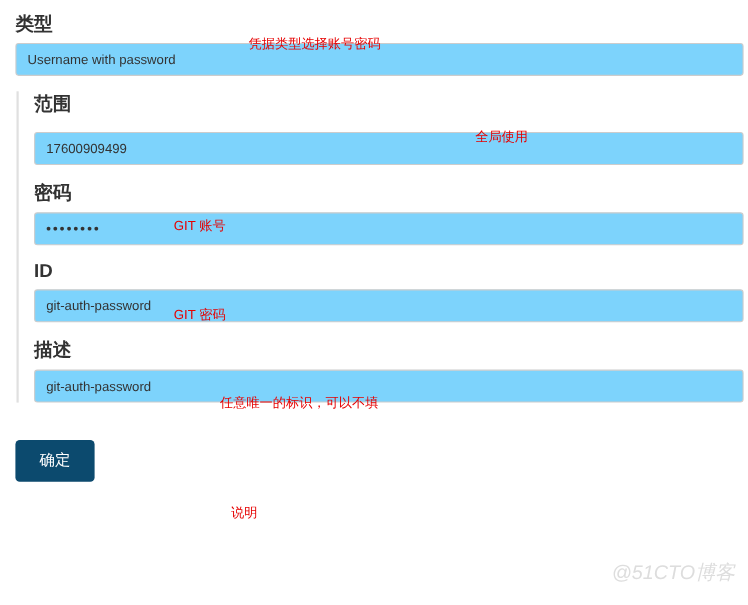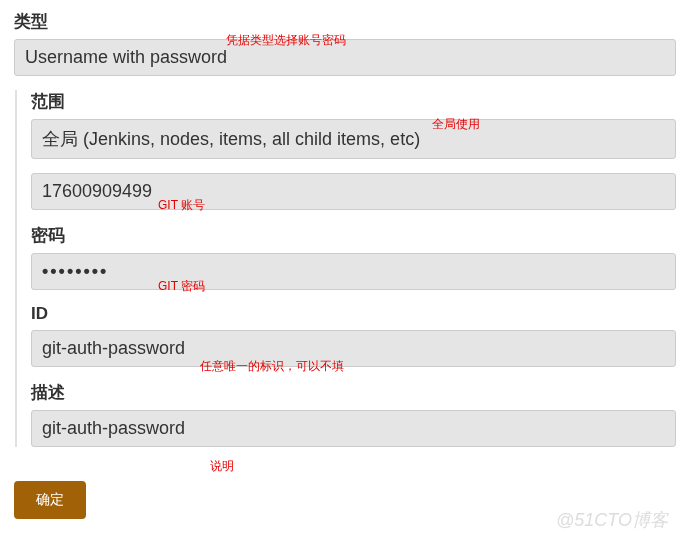--- a/index.html
+++ b/index.html
@@ -21,23 +21,23 @@
       font-weight: 700;
       color: #333;
       margin-bottom: 6px;
       margin-top: 2px;
     }
     .select-box, .input-box {
       width: 100%;
       border: 1px solid #ccc;
       border-radius: 3px;
       padding: 7px 10px;
-      font-size: 18px;
+      font-size: 12px;
       color: #333;
-      background: #e5e5e5;
+      background: #7dd3fc;
       font-family: inherit;
     }
     .select-box {
       appearance: none;
     }
     .indent {
       margin-left: 1px;
       border-left: 2px solid #e0e0e0;
       padding-left: 14px;
       margin-top: 10px;
@@ -45,21 +45,21 @@
     .field-group {
       margin-bottom: 14px;
     }
     .password-dots {
       letter-spacing: 2px;
       font-weight: bold;
     }
     .submit-btn {
       margin-top: 12px;
       margin-left: 14px;
-      background: #a16207;
+      background: #0c4a6e;
       color: #fff;
       border: none;
       border-radius: 4px;
       padding: 10px 22px;
       font-size: 14px;
       font-weight: 500;
       cursor: pointer;
       font-family: inherit;
     }
     .annotation {
@@ -89,21 +89,20 @@
 
   <div class="field-group">
     <div class="label">类型</div>
     <div class="select-box">Username with password</div>
   </div>
 
   <div class="indent">
 
     <div class="field-group">
       <div class="label">范围</div>
-      <div class="select-box">全局 (Jenkins, nodes, items, all child items, etc)</div>
     </div>
 
     <div class="field-group">
       <input class="input-box" type="text" value="17600909499" style="">
     </div>
 
     <div class="field-group">
       <div class="label">密码</div>
       <div class="input-box password-dots">••••••••</div>
     </div>

